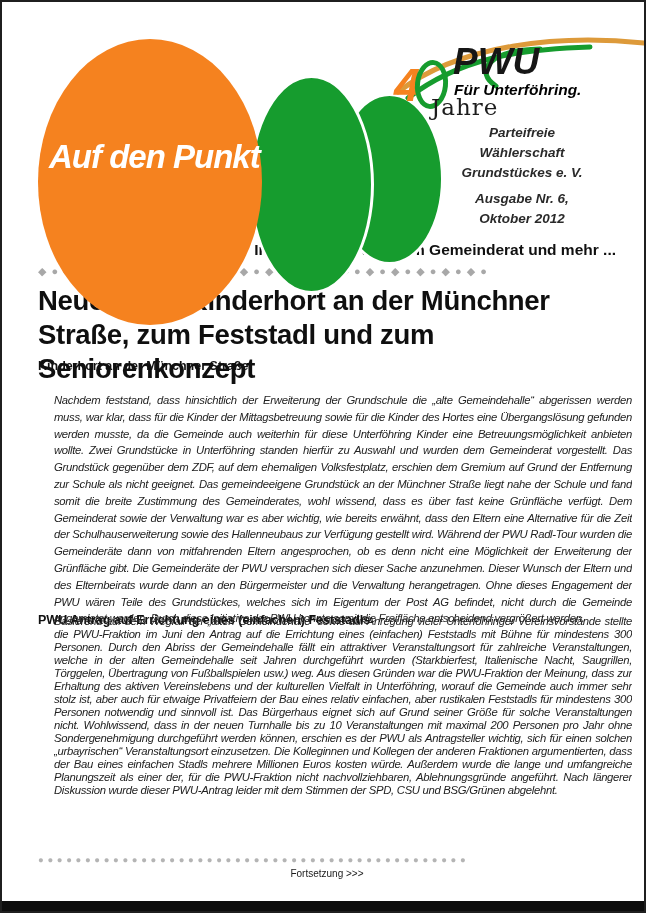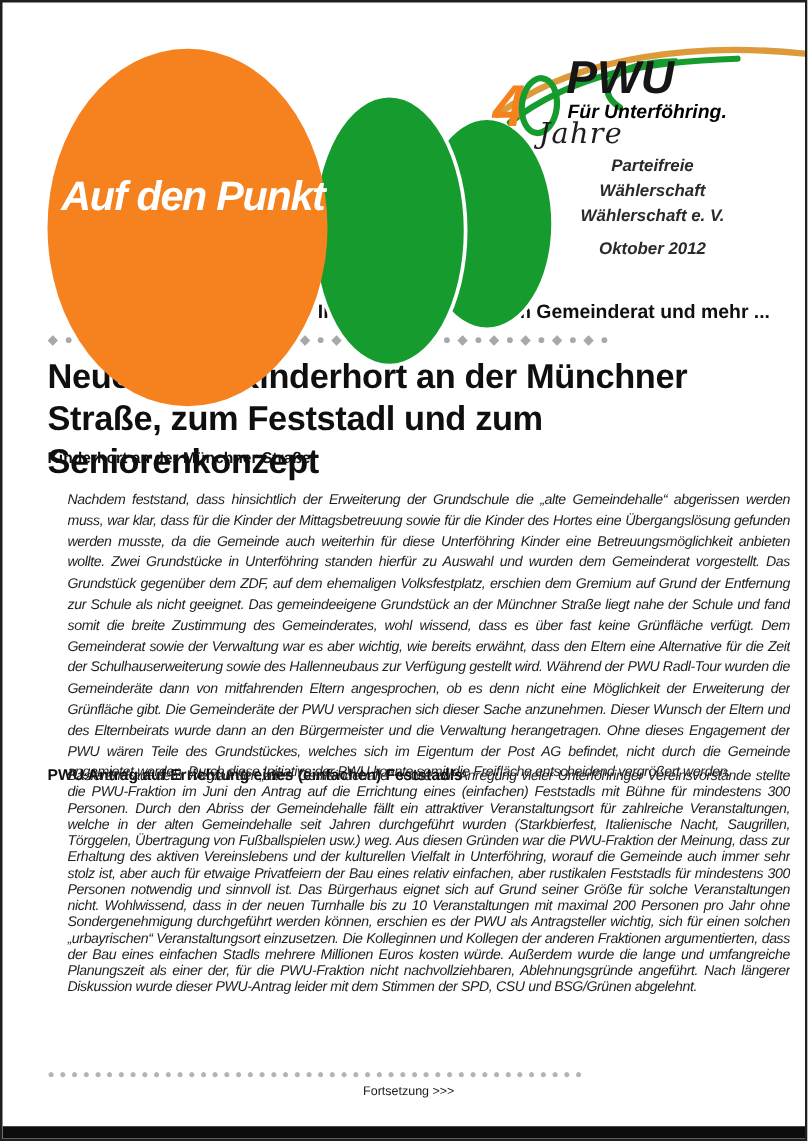--- a/index.html
+++ b/index.html
@@ -18,21 +18,21 @@
   .masthead-title .t1{position:absolute;left:47px;top:0;}
   .masthead-title .t2{position:absolute;left:277px;top:0;}
   
   .swoosh{position:absolute;left:388px;top:30px;z-index:5;}
   .logo-pwu{position:absolute;left:451px;top:40px;font-size:37px;line-height:40px;font-weight:bold;font-style:italic;color:#161616;z-index:6;letter-spacing:0px;}
   .logo-tagline{position:absolute;left:452px;top:79px;font-size:15.5px;font-weight:bold;font-style:italic;color:#000000;z-index:6;}
   .logo-40{position:absolute;left:392px;top:55px;z-index:6;white-space:nowrap;}
   .digit4{font-size:47px;font-weight:bold;font-style:italic;color:#F5821F;font-family:"Liberation Sans",sans-serif;}
   .digit0{display:inline-block;width:23px;height:39px;border:5px solid #169C2E;border-radius:50%;
     color:transparent;font-size:28px;margin-left:-5px;vertical-align:-8px;transform:rotate(6deg);overflow:hidden;}
-  .logo-jahre{position:absolute;left:429px;top:92px;font-family:"DejaVu Serif",serif;font-style:italic;font-size:23px;color:#1c1c1c;z-index:6;letter-spacing:1px;}
+  .logo-jahre{position:absolute;left:429px;top:92px;font-family:"DejaVu Serif",serif;font-size:23px;color:#1c1c1c;z-index:6;letter-spacing:1px;}
   
   .issue-block{position:absolute;left:424px;top:121px;width:192px;text-align:center;
     font-style:italic;font-weight:bold;font-size:13.5px;line-height:20px;color:#2a2a2a;}
   .issue-block .part2{margin-top:6px;}
   
   .subtitle{position:absolute;left:150px;top:239px;width:464px;text-align:right;font-weight:bold;font-size:15.5px;color:#101010;}
   
   .sep{position:absolute;left:36px;width:578px;overflow:hidden;white-space:nowrap;}
   .sep-top{top:263px;font-size:11px;letter-spacing:1px;color:#a8a8a8;}
   .sep-bottom{top:852px;font-size:9.5px;letter-spacing:0.5px;color:#b4b4b4;}
@@ -71,22 +71,23 @@
   <div class="logo-pwu">PWU</div>
   <div class="logo-tagline">Für Unterföhring.</div>
   <div class="logo-40">
     <span class="digit4">4</span><span class="digit0">0</span>
   </div>
   <div class="logo-jahre">Jahre</div>
 
   <div class="issue-block">
     <div>Parteifreie</div>
     <div>Wählerschaft</div>
-    <div>Wählerschaft e. V.</div>
+    <div>Grundstückes e. V.</div>
     <div class="part2">
+      <div>Ausgabe Nr. 6,</div>
       <div>Oktober 2012</div>
     </div>
   </div>
 
   <div class="subtitle">Informationen aus dem Gemeinderat und mehr ...</div>
 
   <div class="sep sep-top">◆ ● ◆ ● ◆ ● ◆ ● ◆ ● ◆ ● ◆ ● ◆ ● ◆ ● ◆ ● ◆ ● ◆ ● ◆ ● ◆ ● ◆ ● ◆ ● ◆ ● ◆ ● </div>
 
   <h1 class="headline">Neues zum Kinderhort an der Münchner Straße, zum Feststadl und zum Seniorenkonzept</h1>
 

